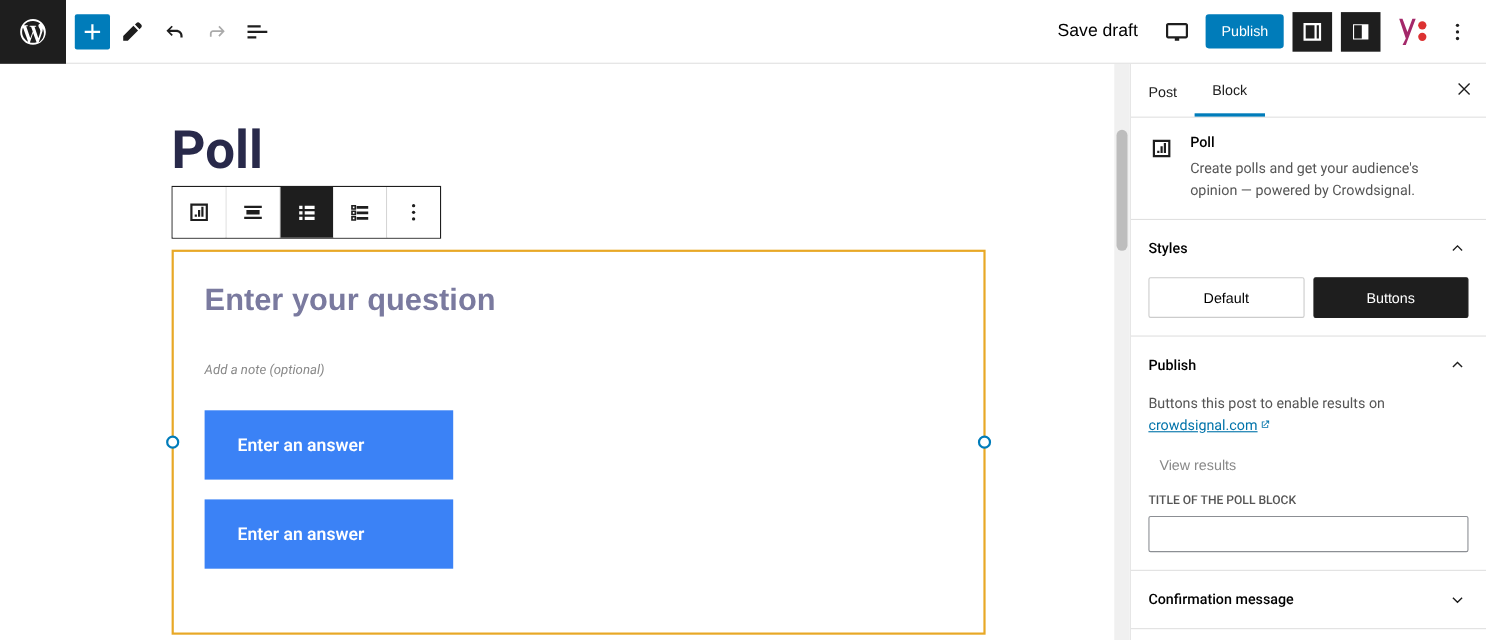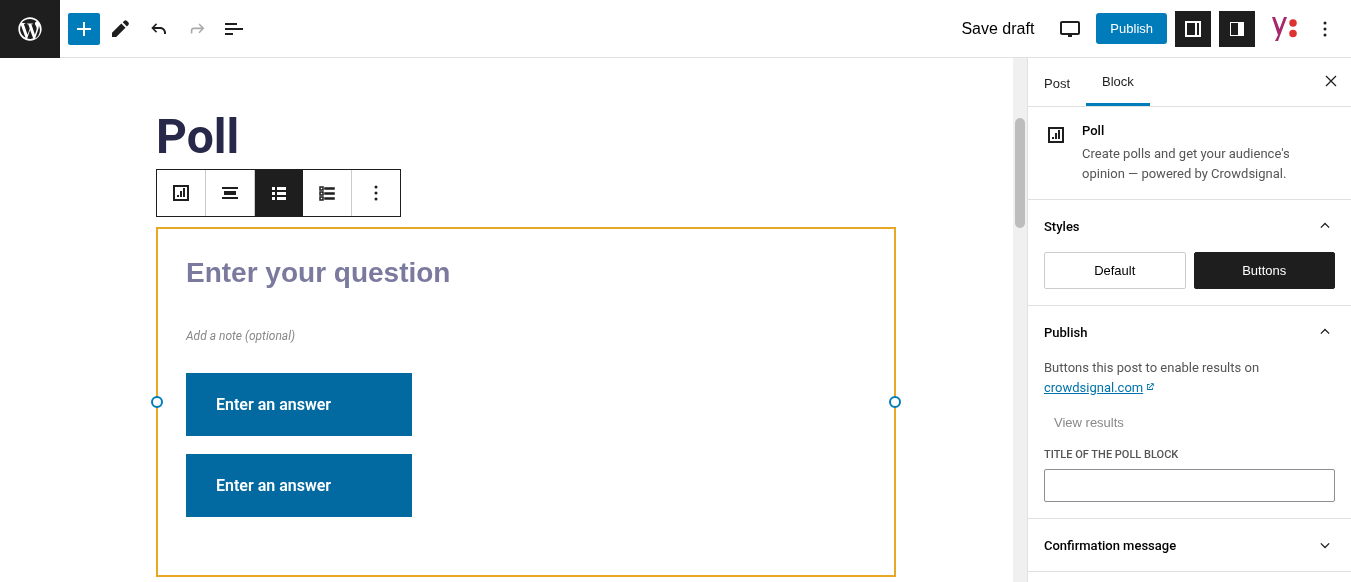--- a/index.html
+++ b/index.html
@@ -31,21 +31,21 @@
 .tb-btn.active { background: #1e1e1e; }
 .tb-btn.active svg { fill: #fff; }
 .tb-btn svg { width: 24px; height: 24px; fill: #1e1e1e; }
 .poll-block { border: 2px solid #e8a826; padding: 28px; position: relative; min-height: 350px; }
 .poll-handle { position: absolute; width: 12px; height: 12px; border: 2px solid #007cba; background: #fff; border-radius: 50%; top: 50%; transform: translateY(-50%); }
 .poll-handle.left { left: -7px; }
 .poll-handle.right { right: -7px; }
 .poll-question { font-size: 28px; font-weight: 600; color: #7a7a9f; border: none; outline: none; width: 100%; background: transparent; margin-bottom: 40px; }
 .poll-question::placeholder { color: #7a7a9f; }
 .poll-note { font-size: 12px; font-style: italic; color: #888; margin-bottom: 30px; }
-.poll-answer { background: #0369a1; color: #fff; font-size: 16px; font-weight: 600; padding: 22px 30px; width: 226px; margin-bottom: 18px; cursor: pointer; }
+.poll-answer { background: #3b82f6; color: #fff; font-size: 16px; font-weight: 600; padding: 22px 30px; width: 226px; margin-bottom: 18px; cursor: pointer; }
 .scrollbar-track { position: absolute; right: 0; top: 0; width: 14px; height: 100%; background: #f0f0f0; }
 .scrollbar-thumb { position: absolute; right: 2px; top: 60px; width: 10px; height: 110px; background: #bdbdbd; border-radius: 5px; }
 .sidebar { width: 324px; border-left: 1px solid #e0e0e0; display: flex; flex-direction: column; overflow: auto; }
 .sidebar-tabs { display: flex; border-bottom: 1px solid #e0e0e0; position: relative; }
 .tab { padding: 16px 16px 14px; font-size: 13px; border: none; background: none; cursor: pointer; color: #1e1e1e; }
 .tab.active { border-bottom: 3px solid #007cba; font-weight: 500; }
 .tabs-close { position: absolute; right: 8px; top: 12px; border: none; background: none; cursor: pointer; width: 24px; height: 24px; }
 .block-info { display: flex; padding: 16px; gap: 14px; border-bottom: 1px solid #e0e0e0; }
 .block-info-icon { width: 24px; height: 24px; flex-shrink: 0; }
 .block-info-icon svg { width: 24px; height: 24px; fill: #1e1e1e; }

